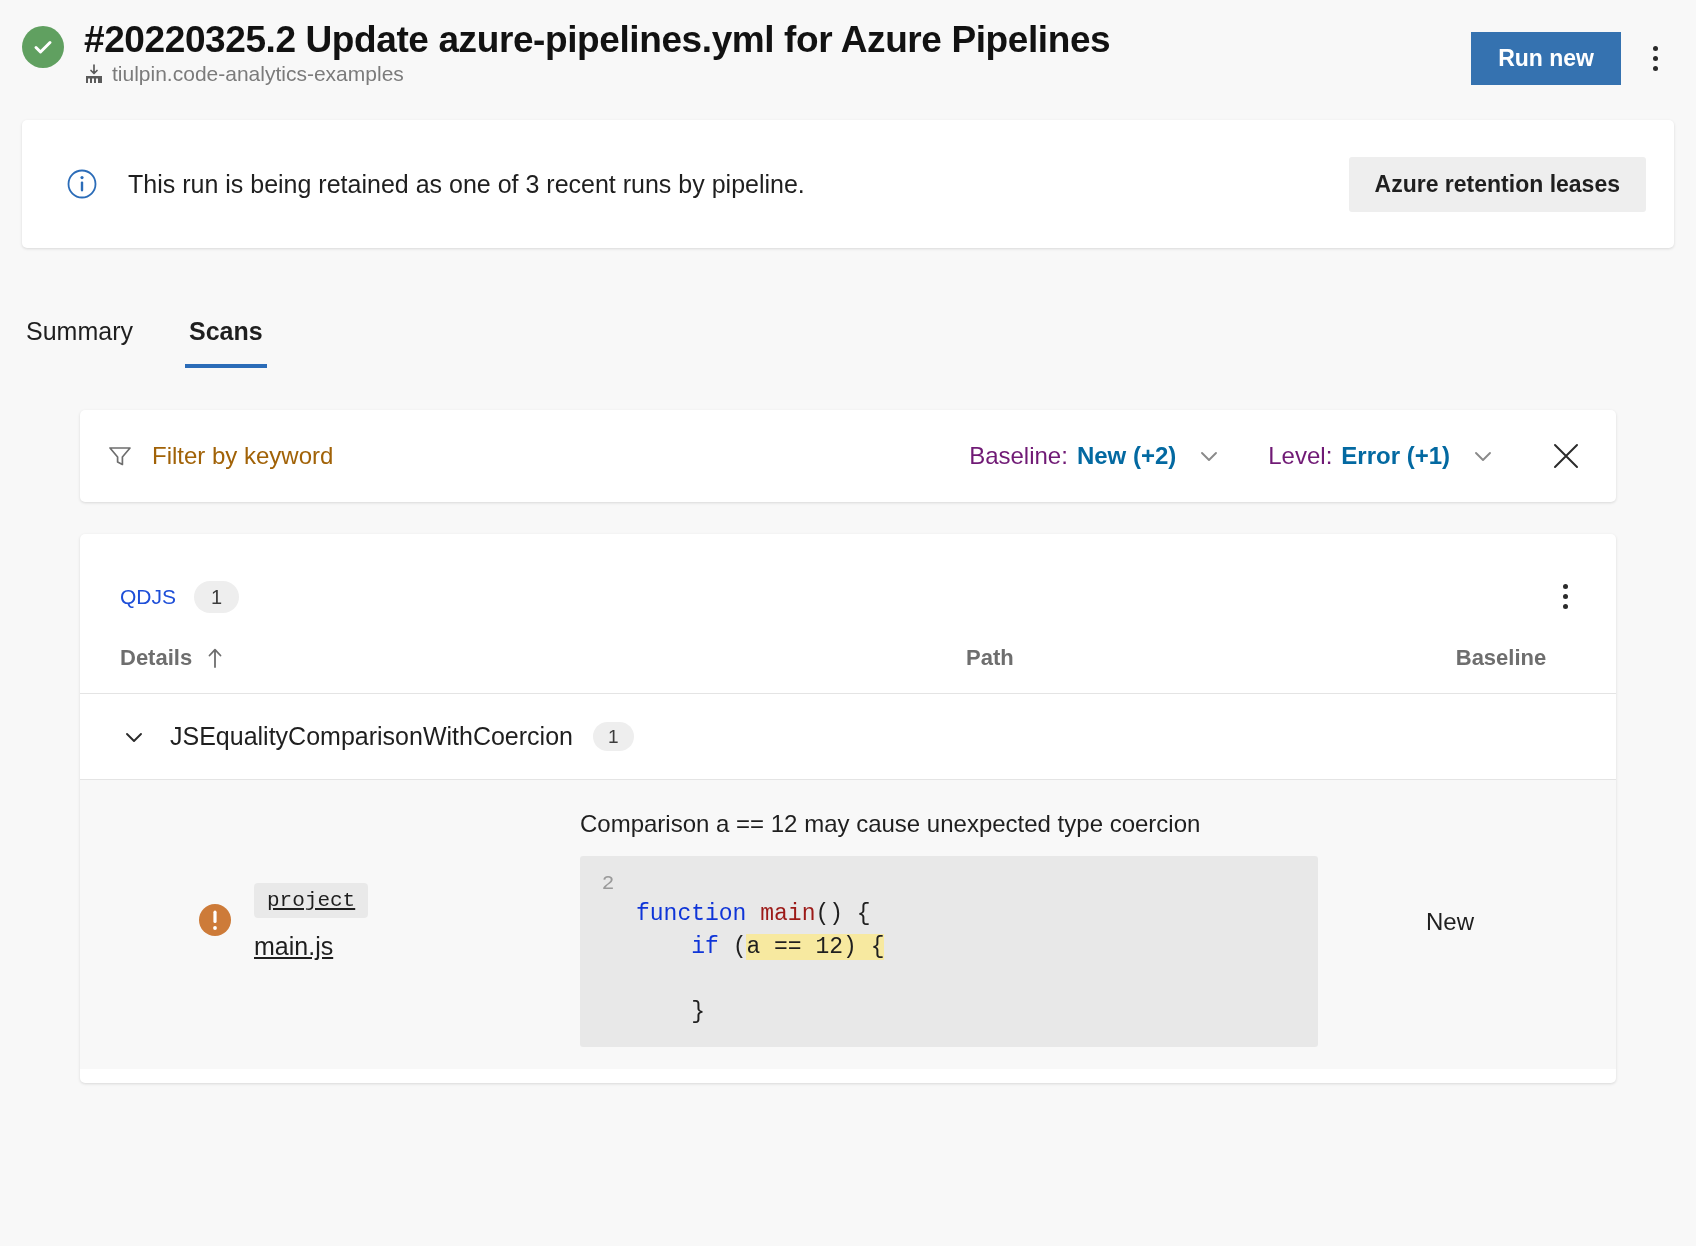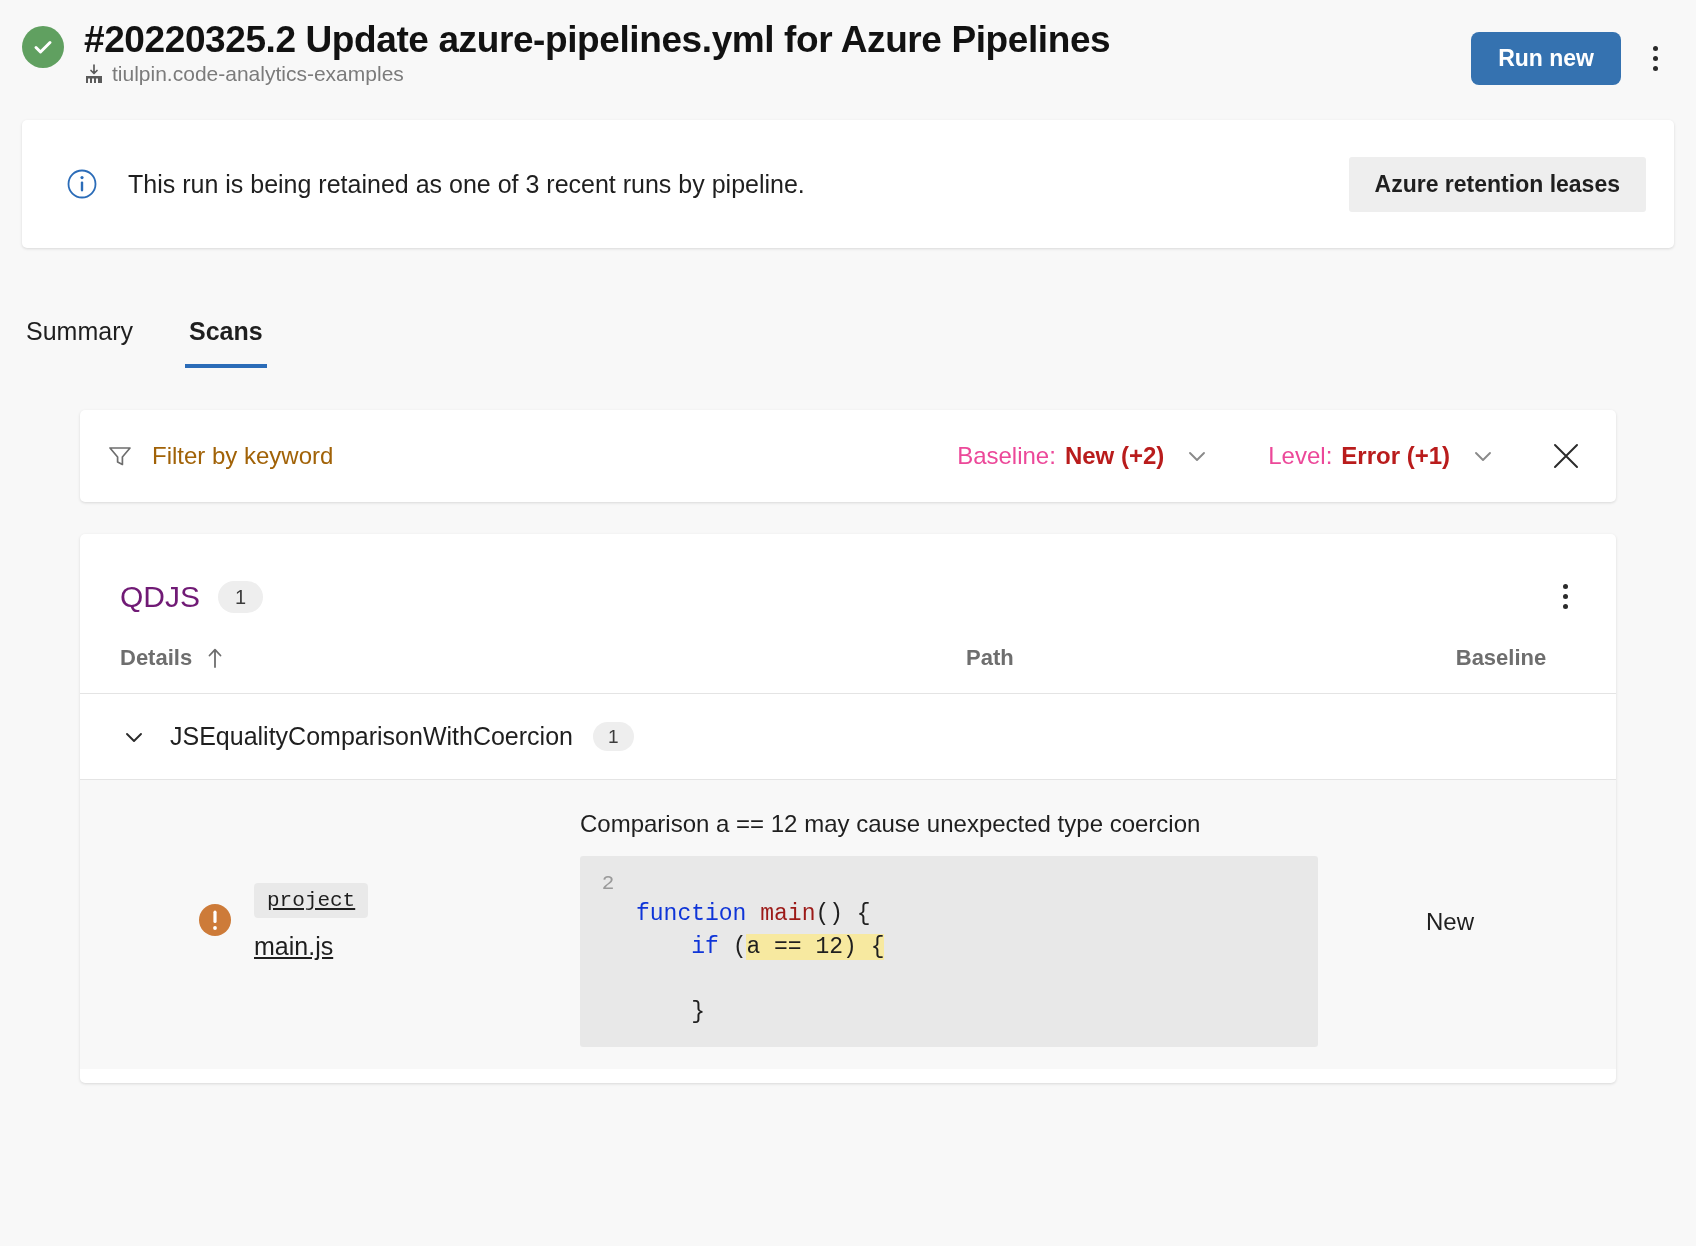--- a/index.html
+++ b/index.html
@@ -46,21 +46,21 @@
   .repo-icon { margin-right: 8px; display: flex; align-items: center; }
   .header-actions {
     display: flex; align-items: center;
     margin-top: 14px;
     flex: 0 0 auto;
   }
   .btn-primary {
     background: #3572b0;
     color: #ffffff;
     border: none;
-    border-radius: 8px;
+    border-radius: 0;
     font-family: "Liberation Sans", sans-serif;
     font-size: 23px;
     font-weight: bold;
     padding: 13px 27px;
     cursor: pointer;
     white-space: nowrap;
   }
   .kebab {
     margin-left: 24px;
     margin-right: 4px;
@@ -137,38 +137,38 @@
   .filter-left { display: flex; align-items: center; flex: 1 1 auto; cursor: text; }
   .funnel-icon { display: flex; align-items: center; margin-right: 18px; }
   .filter-placeholder { font-size: 24px; color: #a16207; }
   .filter-pill {
     display: flex; align-items: center;
     font-size: 24px;
     margin-left: 46px;
     cursor: pointer;
     white-space: nowrap;
   }
-  .filter-pill .flabel { color: #ec4899; margin-right: 9px; margin-left: 12px; }
-  .filter-pill .fvalue { font-weight: bold; color: #b91c1c; }
+  .filter-pill .flabel { color: #701a75; margin-right: 9px; }
+  .filter-pill .fvalue { font-weight: bold; color: #0369a1; }
   .chev { margin-left: 20px; display: flex; align-items: center; }
   .filter-close { margin-left: 48px; cursor: pointer; display: flex; align-items: center; padding: 6px; }
 
   
   .results-card {
     margin-top: 32px;
     background: #ffffff;
     border-radius: 5px;
     box-shadow: 0 1px 3px rgba(0,0,0,0.13);
     padding-bottom: 14px;
   }
   .results-head {
     display: flex; align-items: center;
     padding: 44px 34px 30px 40px;
   }
-  .tool-name { font-size: 30px; color: #701a75; }
+  .tool-name { font-size: 21px; color: #1d4ed8; }
   .count-badge {
     margin-left: 18px;
     background: #eeeeee;
     color: #3c3c3c;
     border-radius: 16px;
     font-size: 20px;
     padding: 6px 17px;
     line-height: 1;
   }
   .results-head .kebab { margin-left: auto; margin-right: 6px; }

